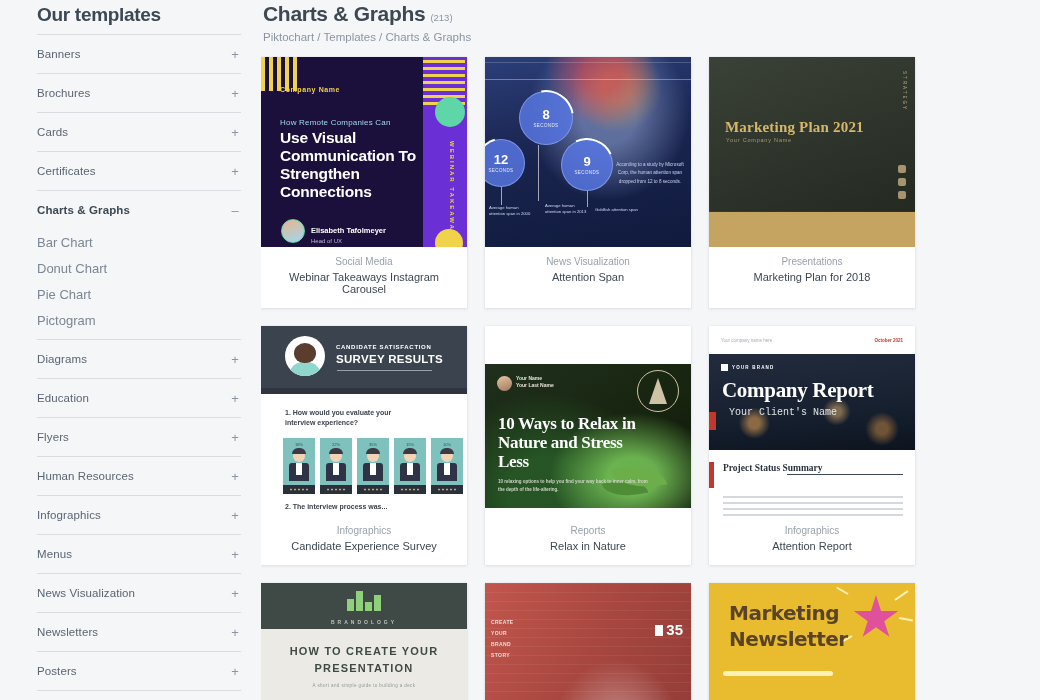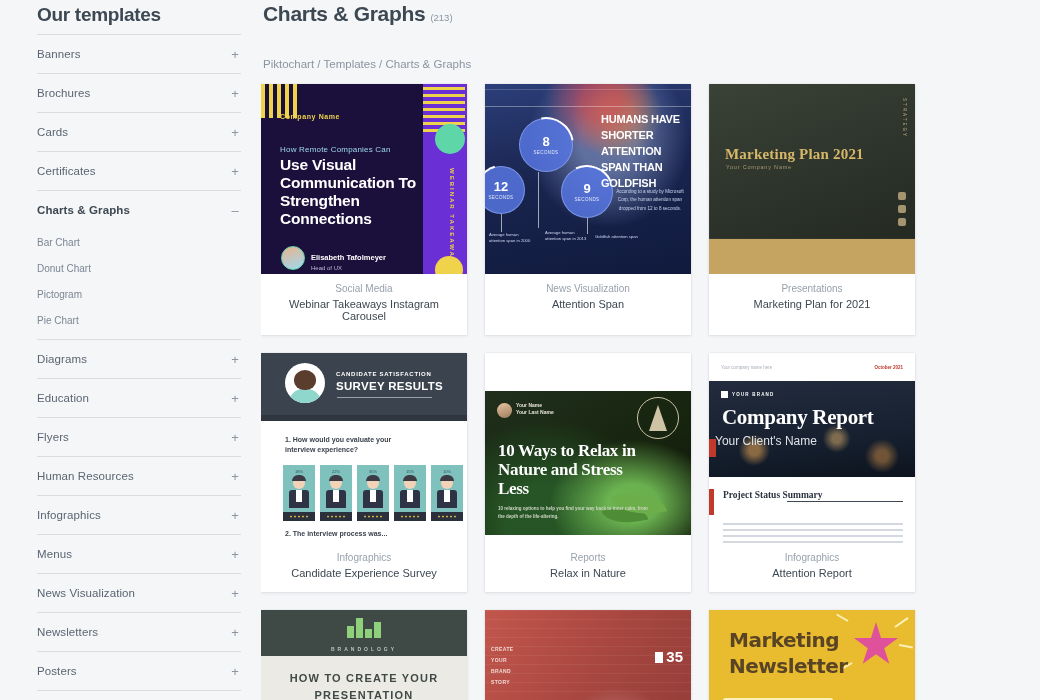--- a/index.html
+++ b/index.html
@@ -37,42 +37,42 @@
     font-size: 11.5px; color: #5b6572; letter-spacing: 0.1px;
   }
   .nav-item.active .nav-label { color: #3d4852; font-weight: bold; }
   .nav-toggle {
     font-size: 13px; color: #8b95a1; line-height: 1;
     width: 12px; text-align: center; user-select: none;
   }
   .sub-list { list-style: none; padding-bottom: 6px; }
   .sub-item {
     height: 26px; display: flex; align-items: center;
-    font-size: 10px; color: #7c8694;
+    font-size: 13px; color: #7c8694;
     cursor: pointer;
     text-align: right;
   }
 
   
   .main {
     flex: 1; min-width: 0;
     padding: 0 18px 0 0;
     overflow: hidden;
   }
   .main-head { padding: 0 0 0 2px; }
   .page-title-row { display: flex; align-items: baseline; padding-top: 2px; }
   .page-title {
     font-size: 21px; font-weight: bold; color: #3d4852; letter-spacing: -0.3px;
   }
   .page-count {
     font-size: 9.5px; color: #8b95a1; margin-left: 5px;
   }
   .breadcrumb {
     font-size: 11.5px; color: #8b95a1;
-    margin-top: 32px; margin-bottom: 14px;
+    margin-top: 5px; margin-bottom: 14px;
   }
 
   
   .grid {
     display: grid;
     grid-template-columns: repeat(3, 206px);
     gap: 18px;
   }
   .card {
     background: #ffffff;
@@ -296,22 +296,22 @@
       radial-gradient(circle at 62% 60%, rgba(255,200,120,0.45) 0 3%, transparent 10%),
       radial-gradient(circle at 84% 78%, rgba(255,170,80,0.4) 0 3%, transparent 9%),
       linear-gradient(175deg,#232c3e 0%,#16202f 60%,#0d141f 100%);
   }
   .t6 .redmark { position:absolute; left:0; top:86px; width:7px; height:18px; background:#c0392b; }
   .t6 .logo { position:absolute; left:12px; top:38px; display:flex; align-items:center; gap:4px;}
   .t6 .logo i { width:7px; height:7px; background:#fff; display:block; font-style:normal; }
   .t6 .logo span { font-size:4.5px; color:#fff; letter-spacing:1.2px; font-weight:bold;}
   .t6 .ttl { position:absolute; left:13px; top:52px;
     font-family:"Liberation Serif", serif; font-size:21px; font-weight:bold; color:#fff; letter-spacing:-.3px;}
-  .t6 .sub { position:absolute; left:6px; top:81px;
-    font-family:Liberation Sans, sans-serif; font-size:12px; color:#dfe3e8;}
+  .t6 .sub { position:absolute; left:20px; top:81px;
+    font-family:Liberation Mono, monospace; font-size:10px; color:#dfe3e8;}
   .t6 .sec { position:absolute; left:14px; top:137px;
     font-family:"Liberation Serif", serif; font-size:9.5px; font-weight:bold; color:#2b3440; line-height:1.25;}
   .t6 .secmark { position:absolute; left:0; top:136px; width:5px; height:26px; background:#c0392b;}
   .t6 .secrule { position:absolute; left:78px; top:148px; right:12px; height:1px; background:#3d4852;}
   .t6 .lines { position:absolute; left:14px; right:12px; top:170px; }
   .t6 .lines div { height:2px; background:#d4d9df; margin-bottom:4px; }
 
   
   .t7 { background:#eceae5; }
   .t7 .hdr { position:absolute; left:0; right:0; top:0; height:46px; background:#3f4a46; }
@@ -392,22 +392,22 @@
       </li>
 
       <li>
         <div class="nav-item active">
           <span class="nav-label">Charts &amp; Graphs</span>
           <span class="nav-toggle">–</span>
         </div>
         <ul class="sub-list">
           <li class="sub-item">Bar Chart</li>
           <li class="sub-item">Donut Chart</li>
+          <li class="sub-item">Pie Chart</li>
           <li class="sub-item">Pictogram</li>
-          <li class="sub-item">Pie Chart</li>
         </ul>
       </li>
 
       <li>
         <div class="nav-item">
           <span class="nav-label">Diagrams</span>
           <span class="nav-toggle">+</span>
         </div>
       </li>
 
@@ -524,21 +524,20 @@
           </div>
           <div class="arc a2"></div>
           <div class="bub b3">
             <span class="n">9</span>
             <span class="u">SECONDS</span>
           </div>
           <div class="arc a3"></div>
           <div class="lab l1">Average human attention span in 2000</div>
           <div class="lab l2">Average human attention span in 2013</div>
           <div class="lab l3">Goldfish attention span</div>
-          <div class="bigtxt">HUMANS HAVE SHORTER ATTENTION SPAN THAN GOLDFISH</div>
           <div class="body">According to a study by Microsoft Corp, the human attention span dropped from 12 to 8 seconds.</div>
         </div>
         <div class="caption">
           <div class="cap-cat">News Visualization</div>
           <div class="cap-name">Attention Span</div>
         </div>
       </div>
 
       <div class="card">
         <div class="thumb t3">
@@ -548,21 +547,21 @@
           <div class="sub">Your Company Name</div>
           <div class="vr">STRATEGY</div>
           <div class="dots">
               <i></i>
               <i></i>
               <i></i>
             </div>
         </div>
         <div class="caption">
           <div class="cap-cat">Presentations</div>
-          <div class="cap-name">Marketing Plan for 2021</div>
+          <div class="cap-name">Marketing Plan for 2018</div>
         </div>
       </div>
 
       <div class="card">
         <div class="thumb t4">
           <div class="hdr"></div>
           <div class="av"></div>
           <div class="k1">CANDIDATE SATISFACTION</div>
           <div class="k2">SURVEY RESULTS</div>
           <div class="rule"></div>

